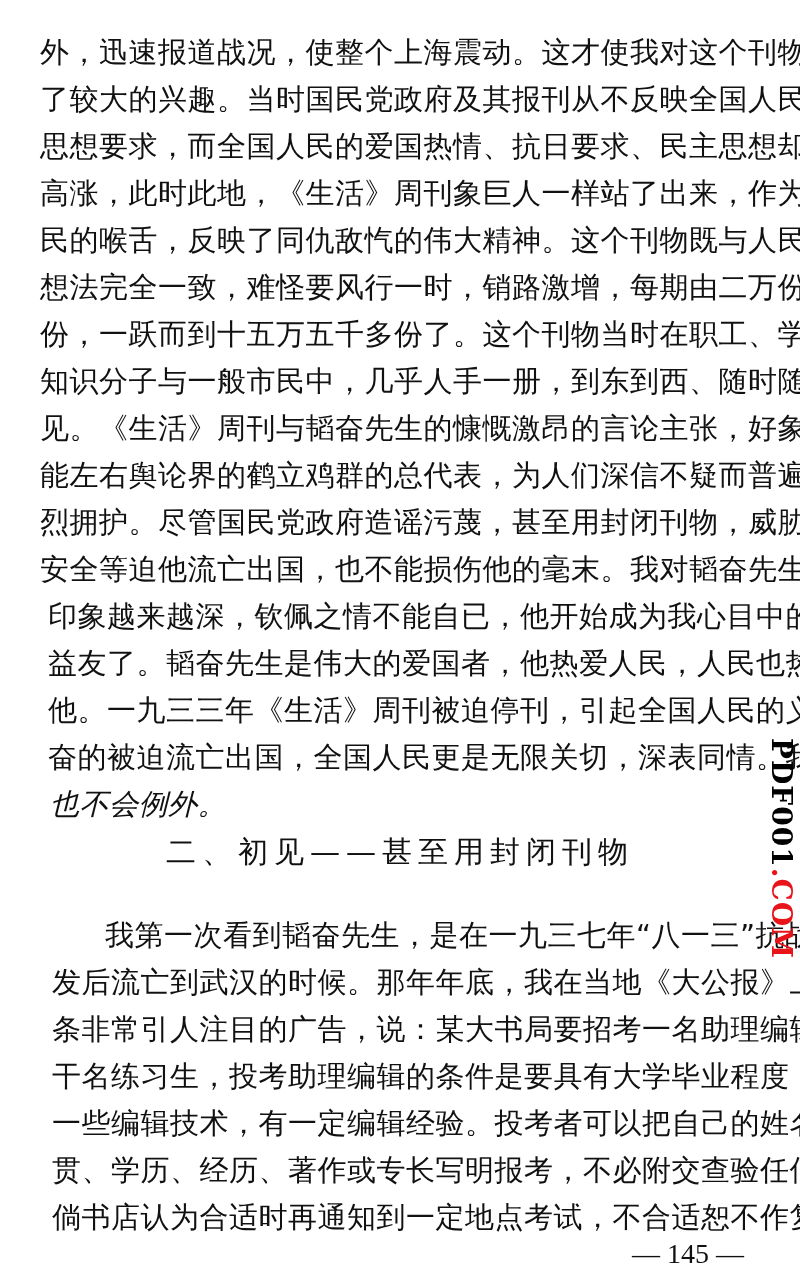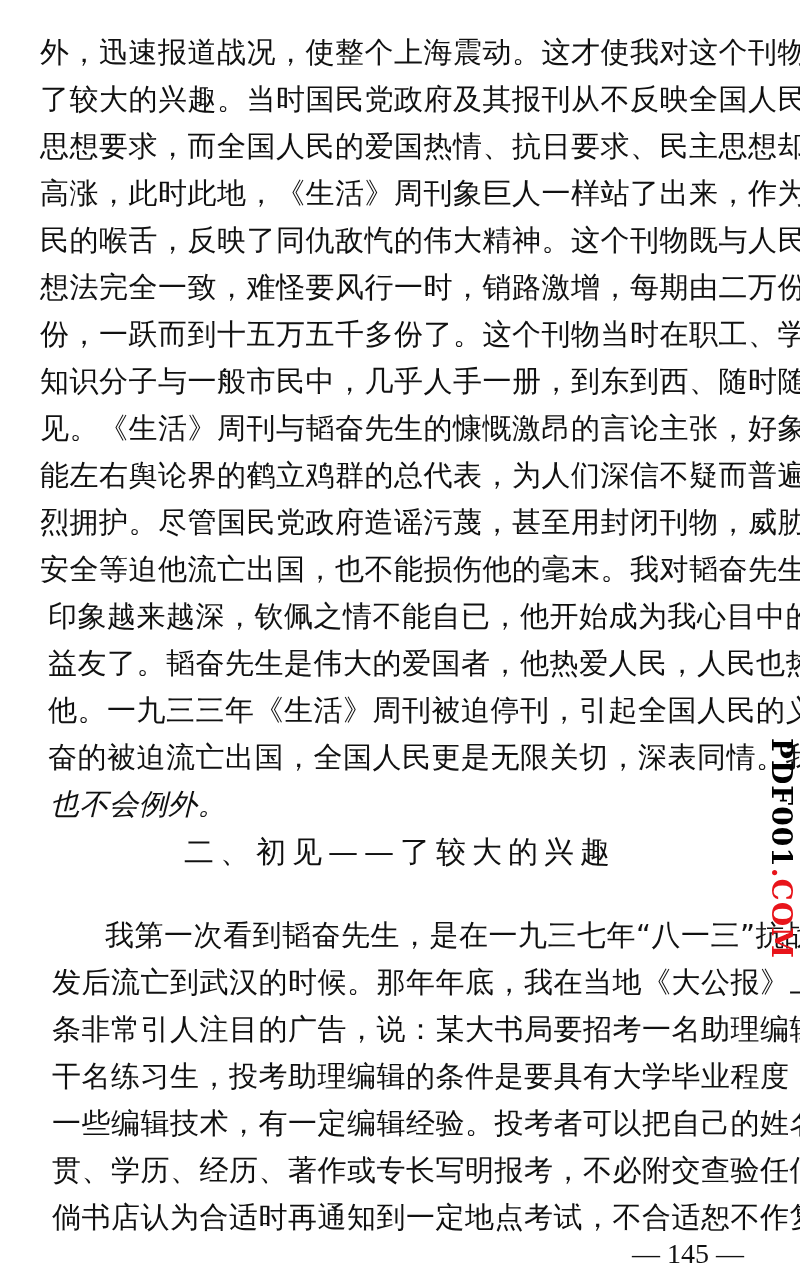--- a/index.html
+++ b/index.html
@@ -35,21 +35,21 @@
     <div class="line" style="left:40px;top:458px;">能左右舆论界的鹤立鸡群的总代表，为人们深信不疑而普遍热</div>
     <div class="line" style="left:40px;top:505px;">烈拥护。尽管国民党政府造谣污蔑，甚至用封闭刊物，威胁人身</div>
     <div class="line" style="left:40px;top:552px;">安全等迫他流亡出国，也不能损伤他的毫末。我对韬奋先生的</div>
     <div class="line" style="left:48px;top:599px;">印象越来越深，钦佩之情不能自已，他开始成为我心目中的良师</div>
     <div class="line" style="left:48px;top:646px;">益友了。韬奋先生是伟大的爱国者，他热爱人民，人民也热爱</div>
     <div class="line" style="left:48px;top:693px;">他。一九三三年《生活》周刊被迫停刊，引起全国人民的义愤；韬</div>
     <div class="line" style="left:48px;top:740px;">奋的被迫流亡出国，全国人民更是无限关切，深表同情。我当然</div>
     <div class="line" style="left:50px;top:787px;font-style:italic;">也不会例外。</div>
   </div>
 
-  <div class="heading">二、初见——了较大的兴趣</div>
+  <div class="heading">二、初见——甚至用封闭刊物</div>
 
   <div>
     <div class="line" style="left:105px;top:918px;">我第一次看到韬奋先生，是在一九三七年“八一三”抗战爆</div>
     <div class="line" style="left:52px;top:965px;">发后流亡到武汉的时候。那年年底，我在当地《大公报》上看到一</div>
     <div class="line" style="left:52px;top:1012px;">条非常引人注目的广告，说：某大书局要招考一名助理编辑和若</div>
     <div class="line" style="left:52px;top:1059px;">干名练习生，投考助理编辑的条件是要具有大学毕业程度，懂得</div>
     <div class="line" style="left:52px;top:1106px;">一些编辑技术，有一定编辑经验。投考者可以把自己的姓名、籍</div>
     <div class="line" style="left:52px;top:1153px;">贯、学历、经历、著作或专长写明报考，不必附交查验任何证件。</div>
     <div class="line" style="left:52px;top:1200px;">倘书店认为合适时再通知到一定地点考试，不合适恕不作复。我</div>
   </div>

